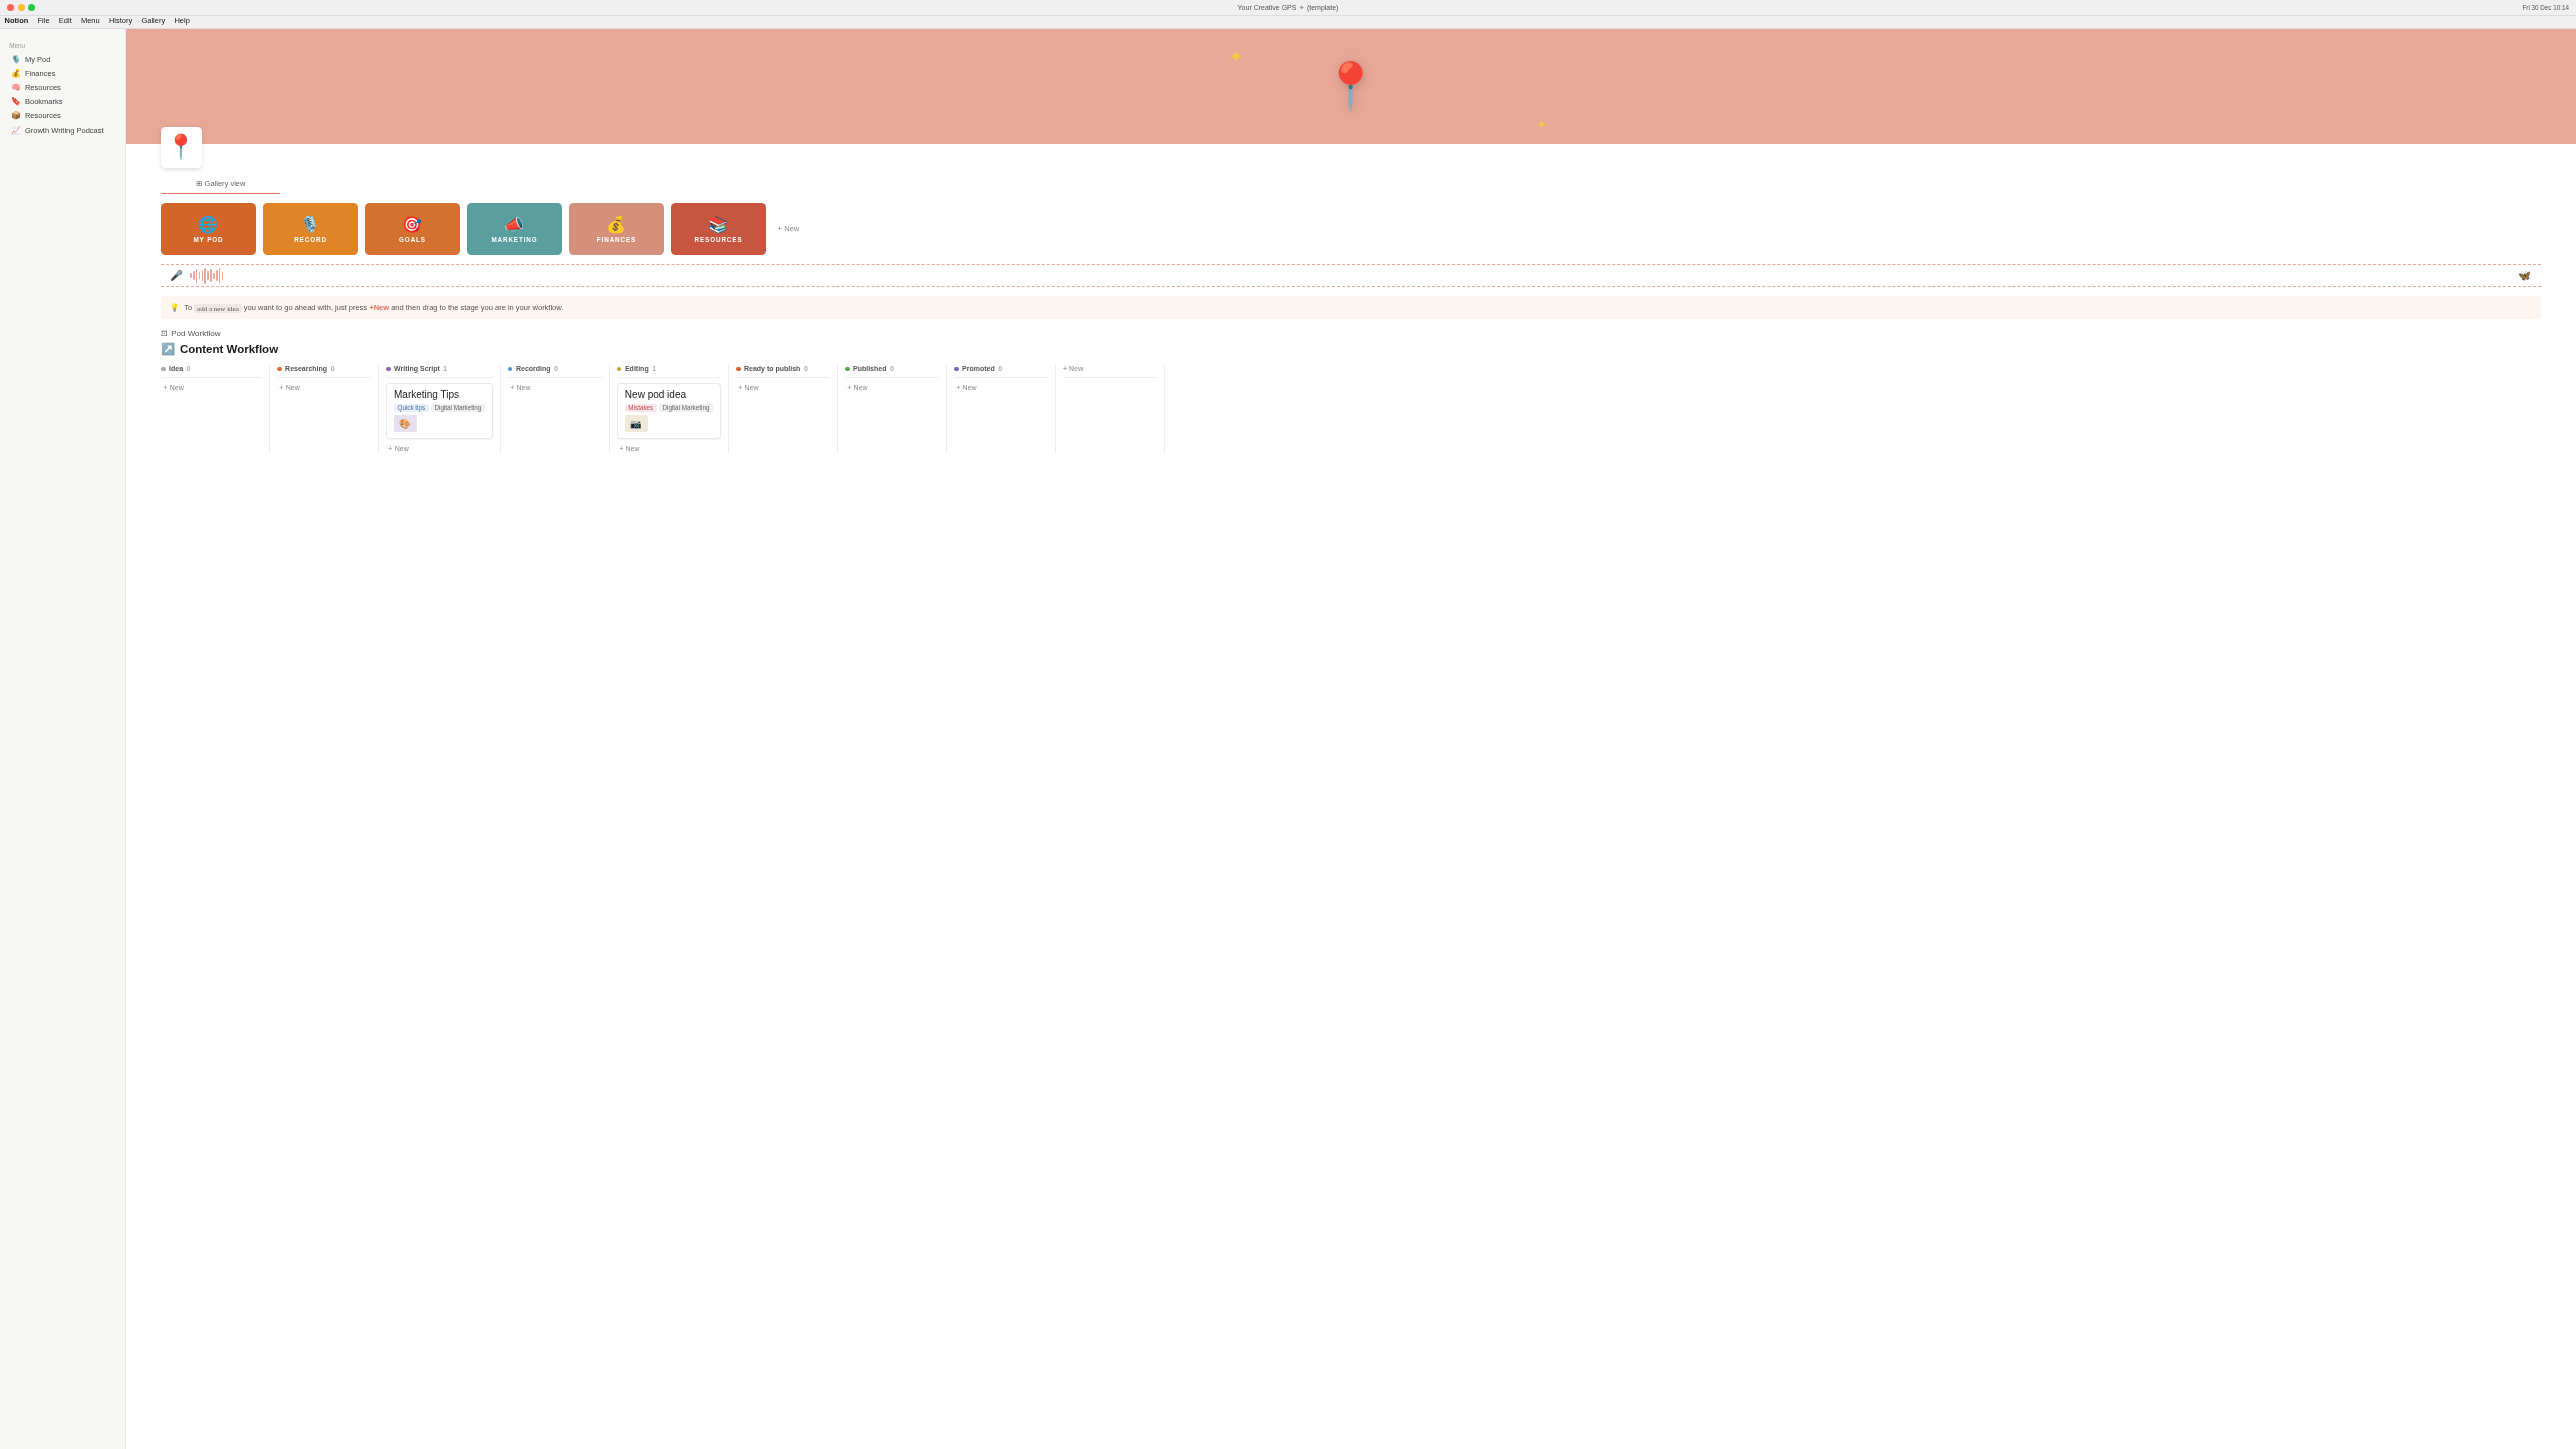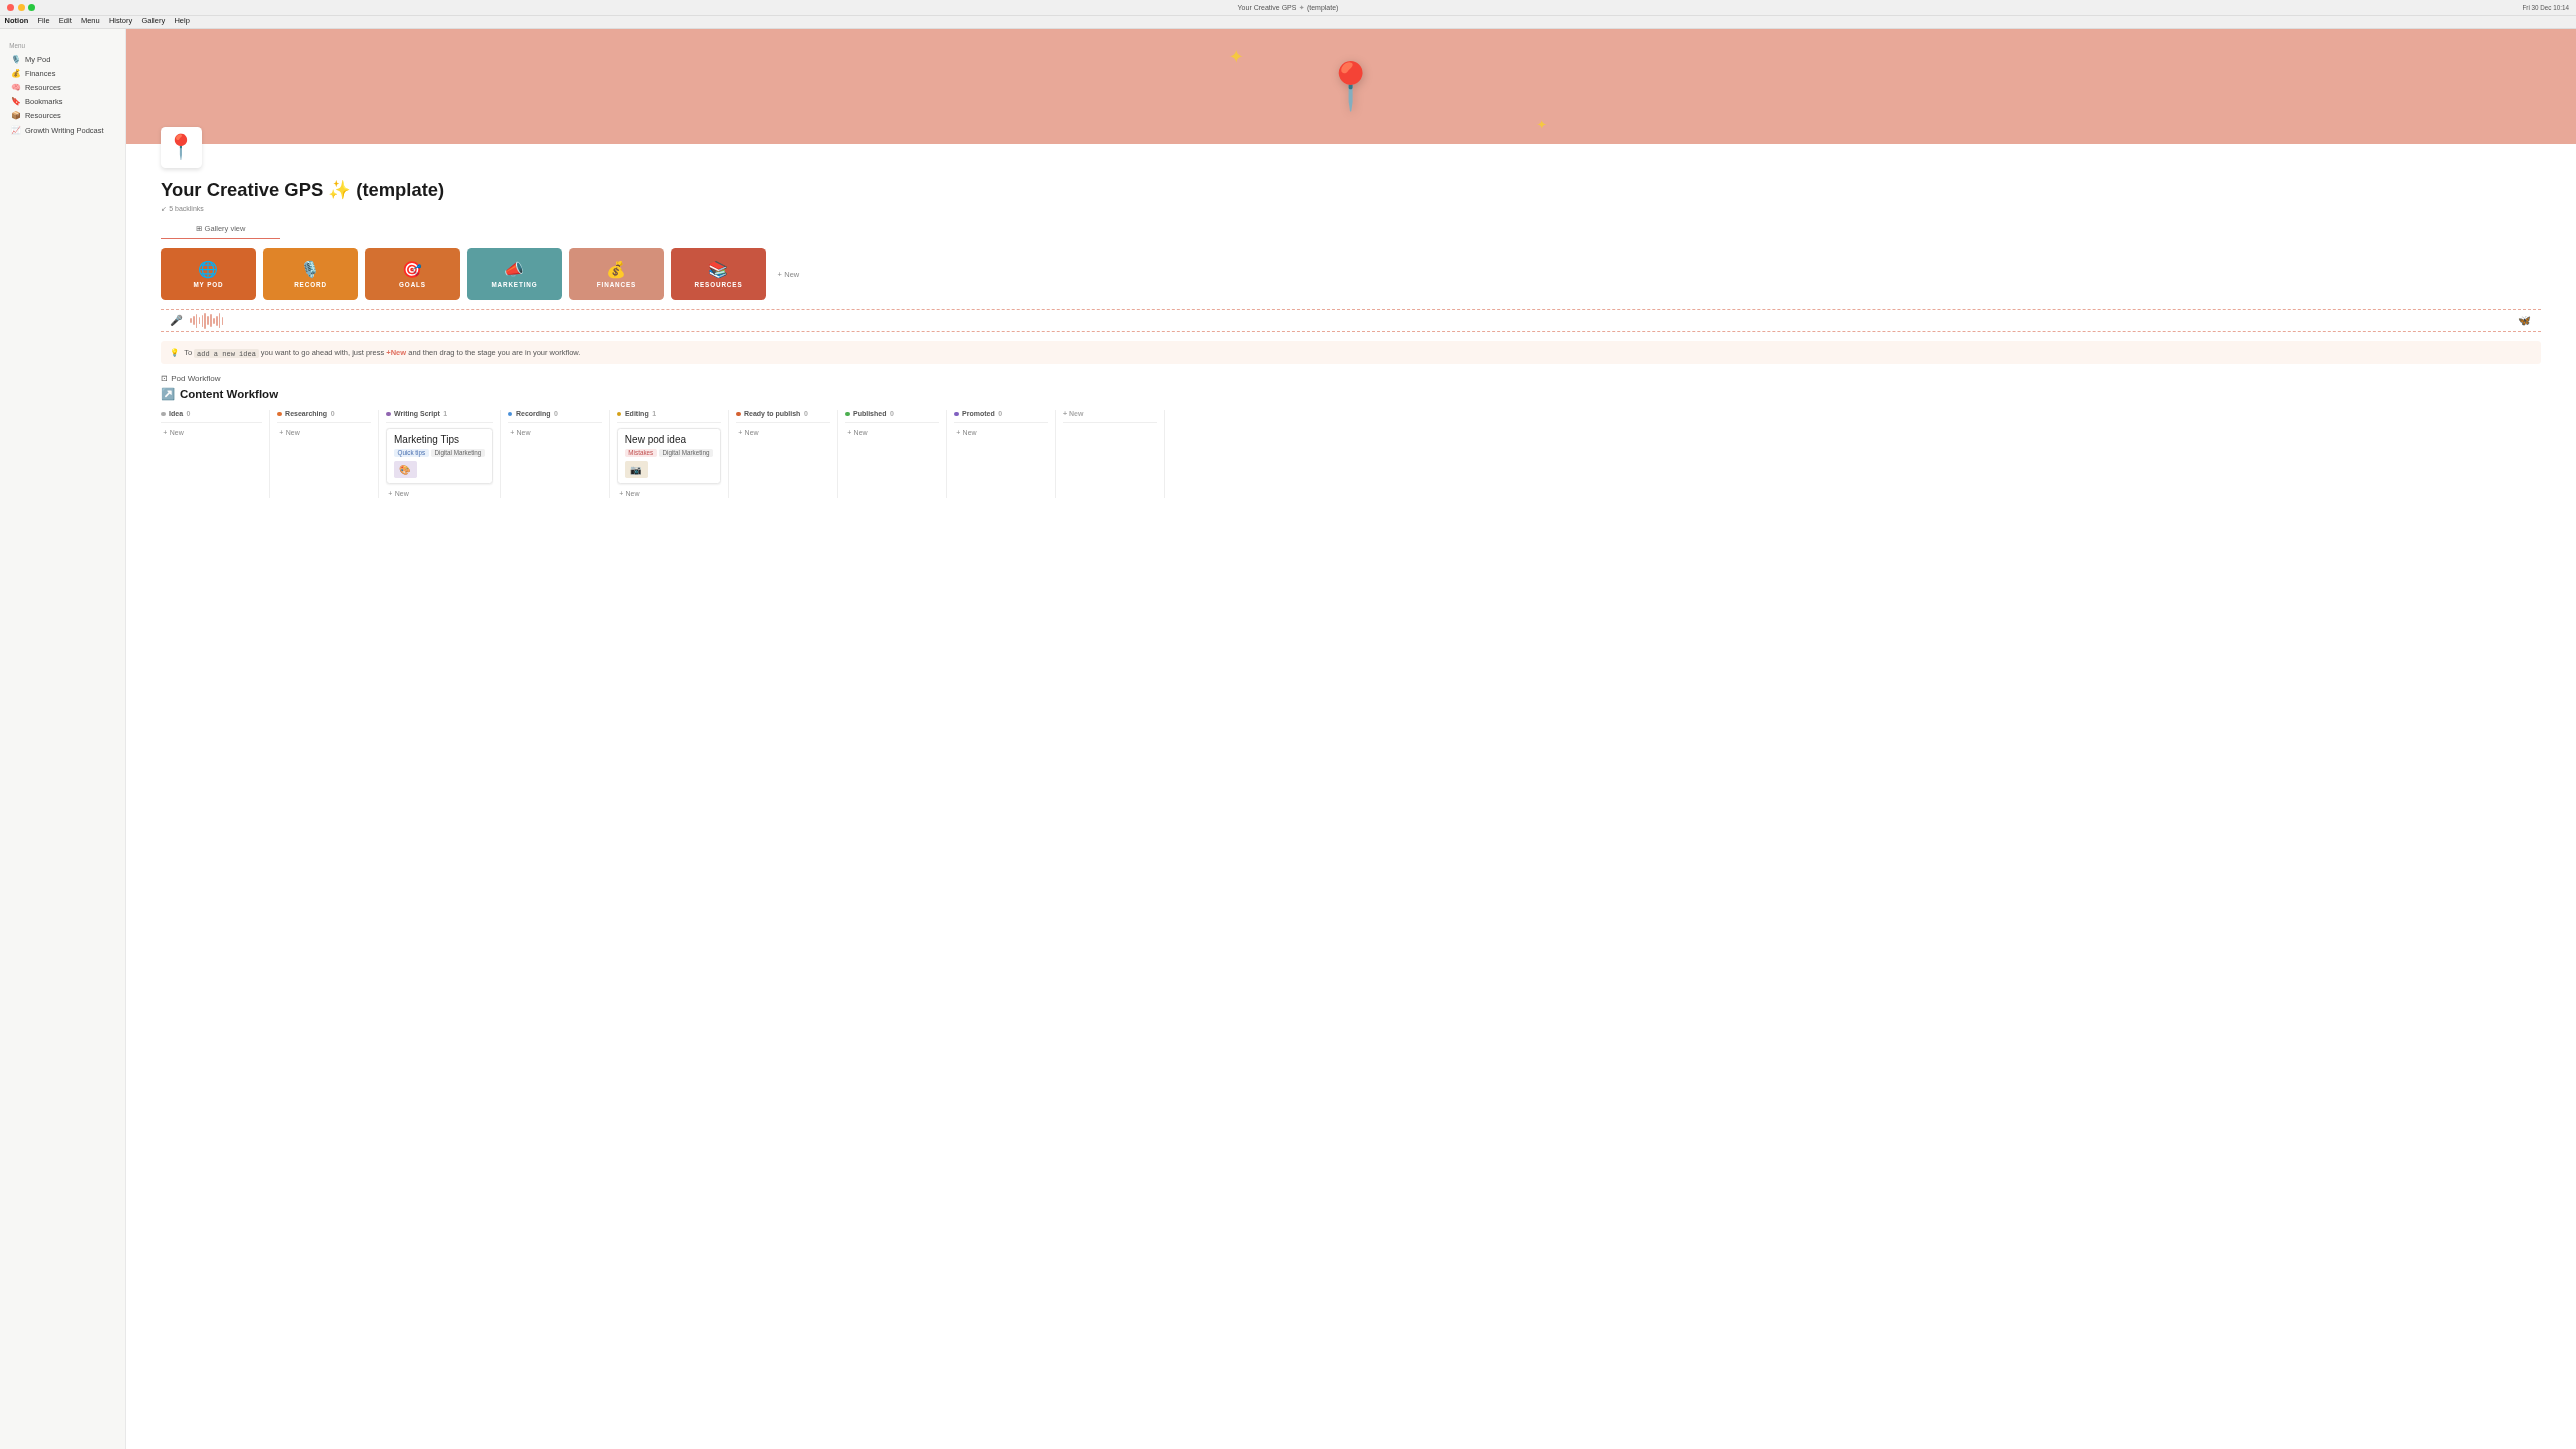--- a/index.html
+++ b/index.html
@@ -191,21 +191,21 @@
       font-size: 7.5px;
       color: #555;
       display: flex;
       align-items: flex-start;
       gap: 4.6px;
     }
     .info-box code {
       background: #f0e8e0;
       border-radius: 1.7px;
       padding: 0.6px 2.9px;
-      font-family: Liberation Mono, monospace;
+      font-family: Liberation Serif, serif;
       font-size: 7px;
     }
     .info-highlight { color: #e07060; font-weight: 600; }
 
     
     .pod-workflow { padding: 0 35px; }
     .content-planner-title {
       font-size: 11.5px;
       font-weight: 700;
       color: #1a1a1a;
@@ -370,27 +370,20 @@
     <div class="banner">
       <span class="banner-stars star-tl">✦</span>
       <span class="banner-emoji">📍</span>
       <span class="banner-stars star-br">✦</span>
     </div>
 
     <div class="page-icon-wrapper">
       📍
     </div>
 
-    <div class="page-header">
-      <div class="page-title">Your Creative GPS ✨ (template)</div>
-      <div class="backlinks">
-        <span>↙</span>
-        <span>5 backlinks</span>
-      </div>
-    </div>
 
     <div class="view-label">
       <span>⊞</span>
       <span>Gallery view</span>
     </div>
 
     <div class="gallery-section">
       <div class="gallery-card gc-orange">
         <span class="gallery-card-icon">🌐</span>
         <span class="gallery-card-label">My Pod</span>

